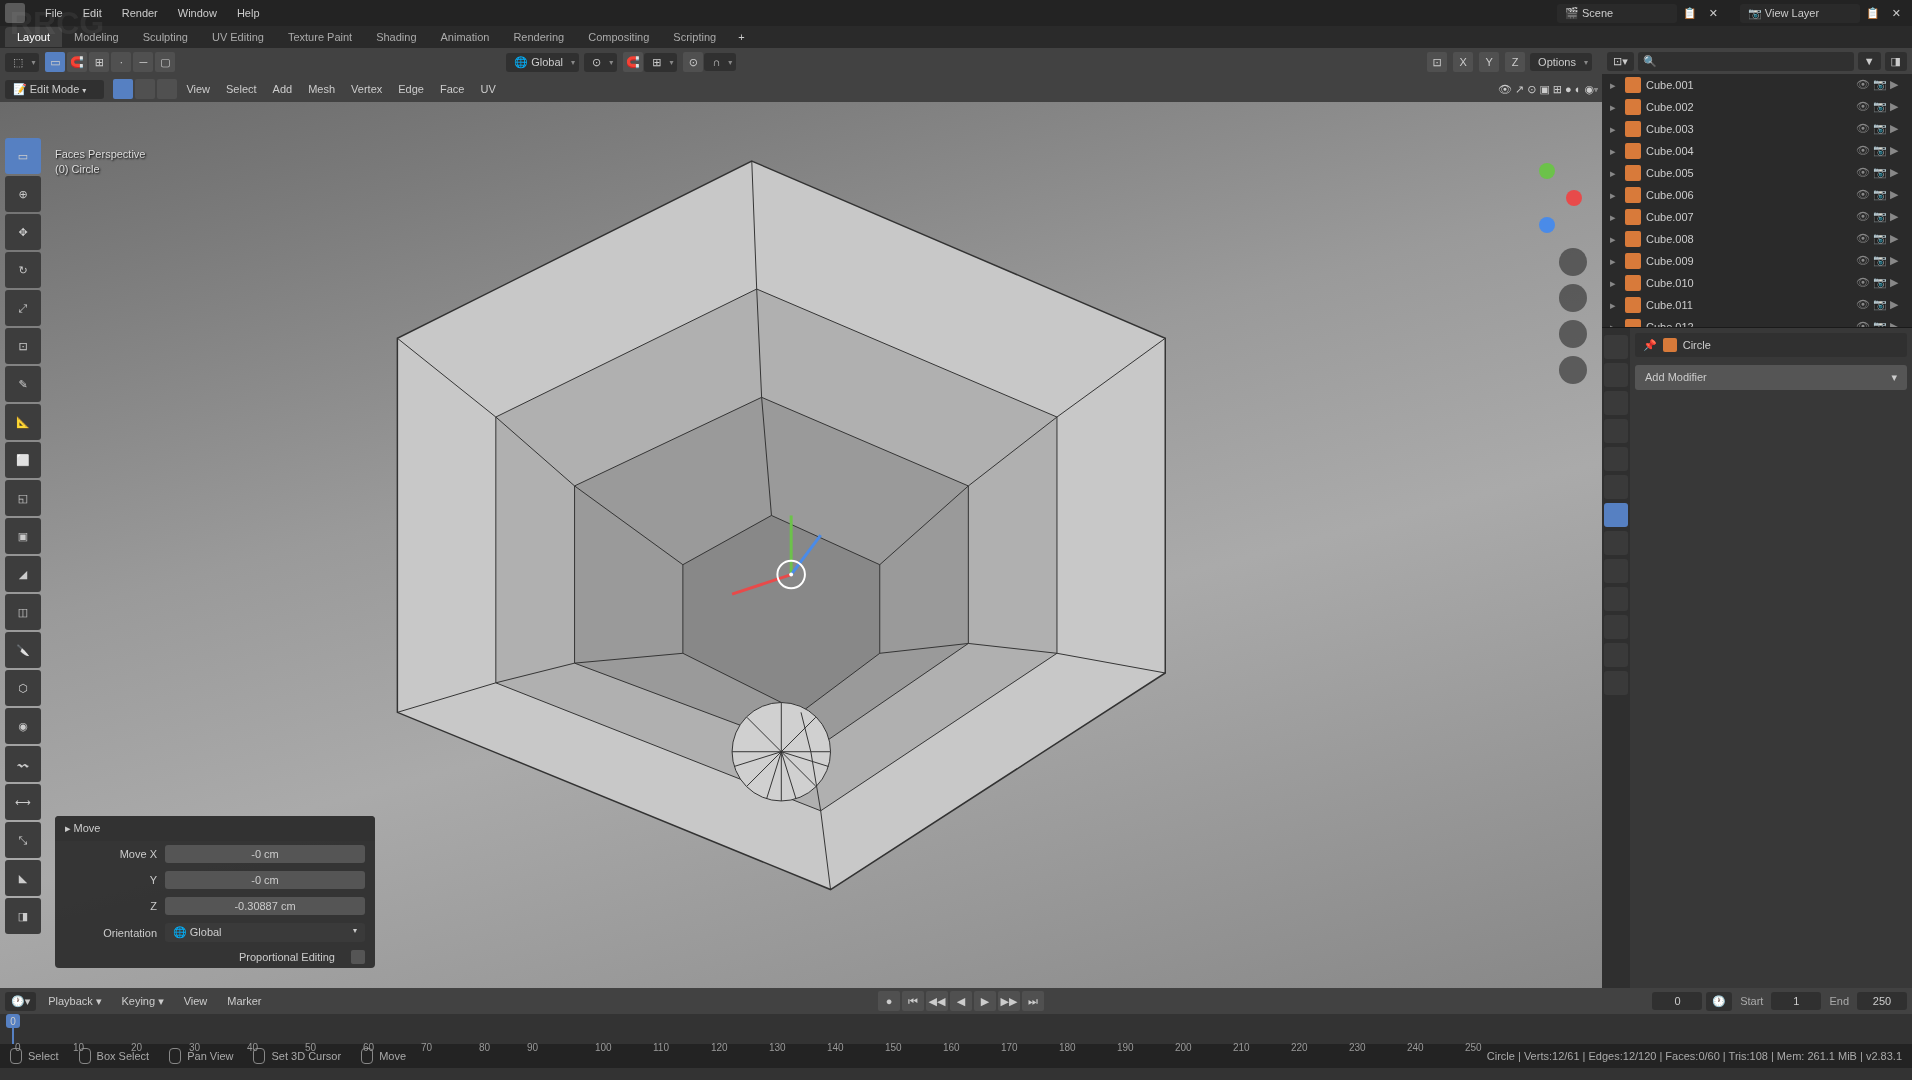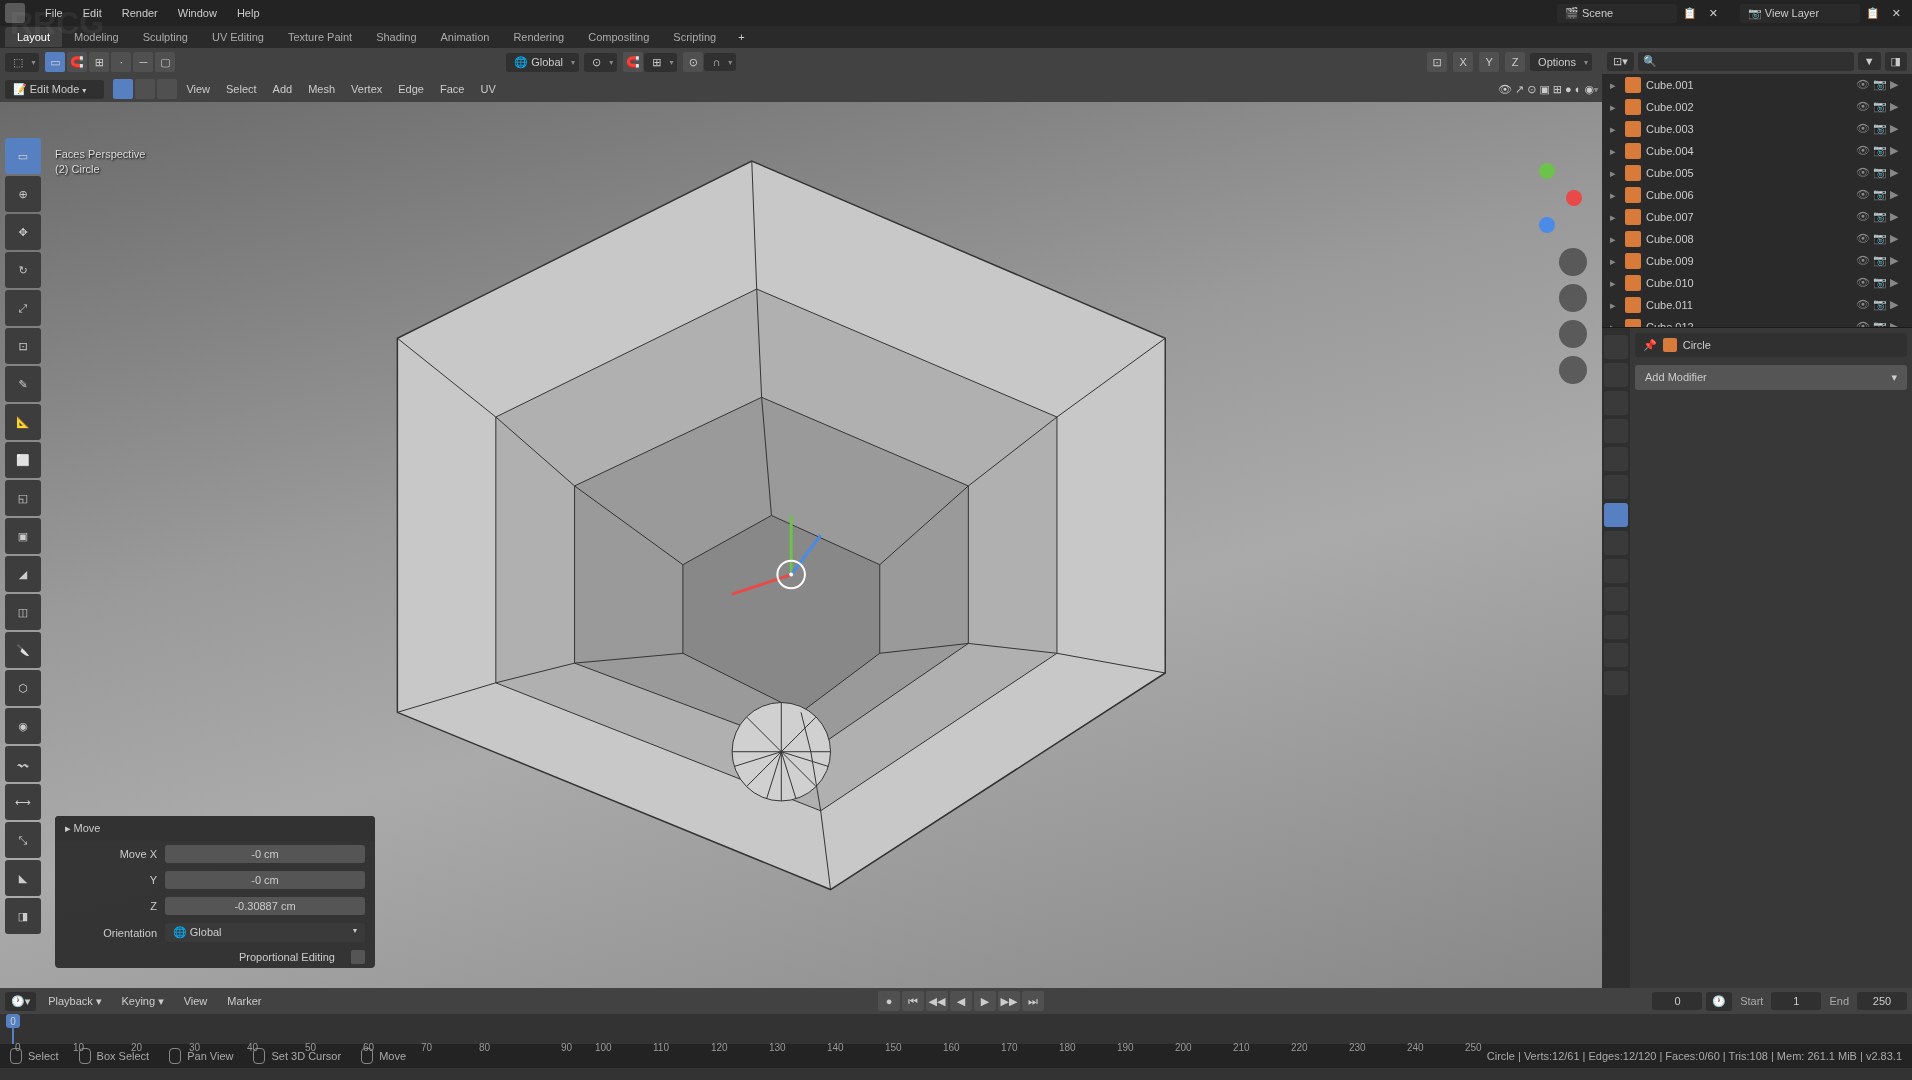--- a/index.html
+++ b/index.html
@@ -211,21 +211,21 @@
       <div class="tool-btn">◉</div>
       <div class="tool-btn">〰</div>
       <div class="tool-btn">⟷</div>
       <div class="tool-btn">⤡</div>
       <div class="tool-btn">◣</div>
       <div class="tool-btn">◨</div>
     </div>
 
     <div class="viewport-info">
       <div>Faces Perspective</div>
-      <div class="line2">(2) Circle</div>
+      <div class="line2">(0) Circle</div>
     </div>
 
     <div class="viewport-canvas">
       <svg width="100%" height="100%" viewBox="0 0 1600 900">
 
         <polygon points="750,60 1170,240 1170,580 830,800 390,620 390,240" fill="#c8c8c8" stroke="#333" stroke-width="1.5"></polygon>
 
         <polygon points="755,190 1060,320 1060,560 820,720 490,590 490,320" fill="#b0b0b0" stroke="#333" stroke-width="1"></polygon>
         <polygon points="760,300 970,390 970,550 810,660 570,570 570,390" fill="#9a9a9a" stroke="#333" stroke-width="1"></polygon>
         <polygon points="770,420 880,470 880,560 800,620 680,560 680,470" fill="#888" stroke="#333" stroke-width="1"></polygon>
@@ -504,21 +504,21 @@
     <div class="timeline-ticks" id="timeline-ticks">
         <div class="tick" style="left: 15px;">0</div>
         <div class="tick" style="left: 73px;">10</div>
         <div class="tick" style="left: 131px;">20</div>
         <div class="tick" style="left: 189px;">30</div>
         <div class="tick" style="left: 247px;">40</div>
         <div class="tick" style="left: 305px;">50</div>
         <div class="tick" style="left: 363px;">60</div>
         <div class="tick" style="left: 421px;">70</div>
         <div class="tick" style="left: 479px;">80</div>
-        <div class="tick" style="left: 561px;">90</div>
+        <div class="tick" style="left: 527px;">90</div>
         <div class="tick" style="left: 595px;">100</div>
         <div class="tick" style="left: 653px;">110</div>
         <div class="tick" style="left: 711px;">120</div>
         <div class="tick" style="left: 769px;">130</div>
         <div class="tick" style="left: 827px;">140</div>
         <div class="tick" style="left: 885px;">150</div>
         <div class="tick" style="left: 943px;">160</div>
         <div class="tick" style="left: 1001px;">170</div>
         <div class="tick" style="left: 1059px;">180</div>
         <div class="tick" style="left: 1117px;">190</div>

